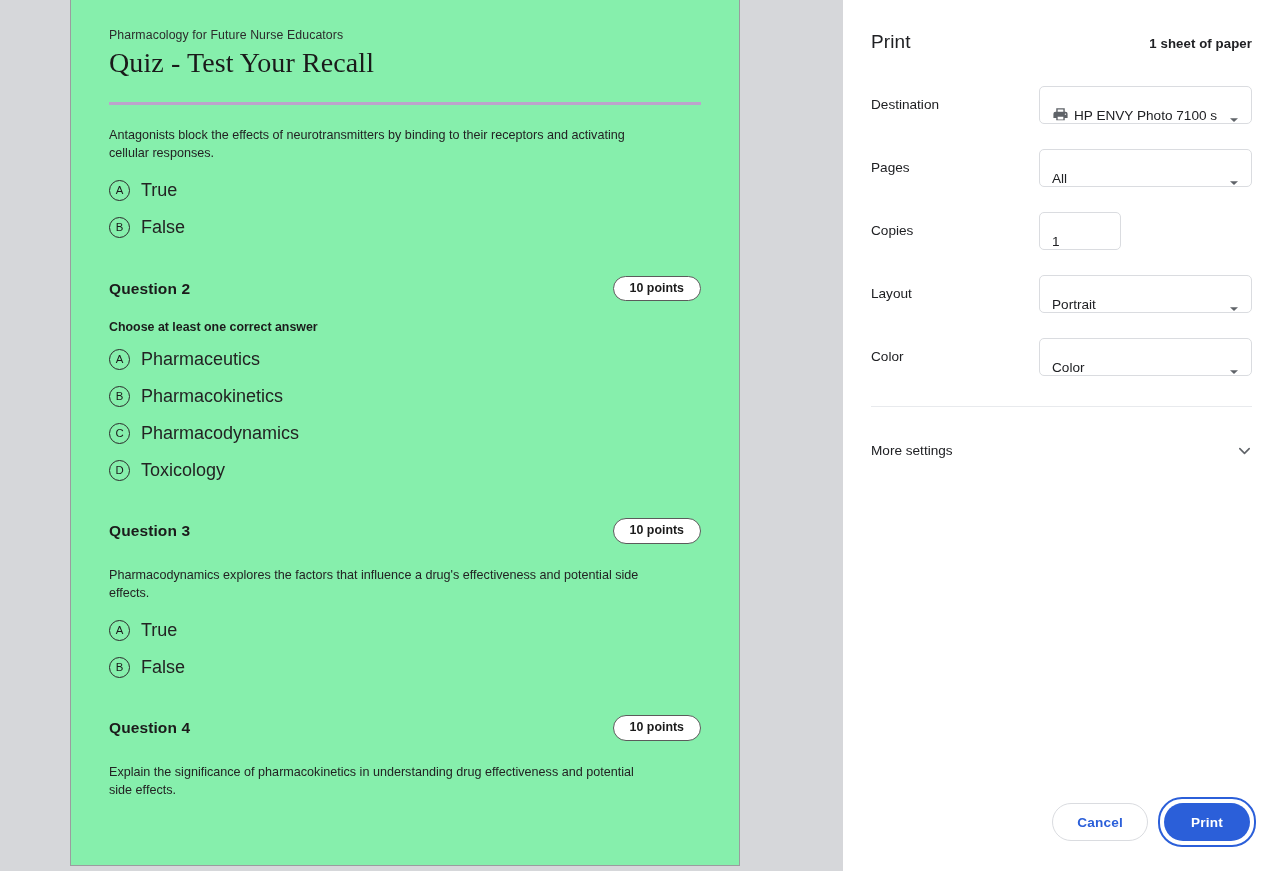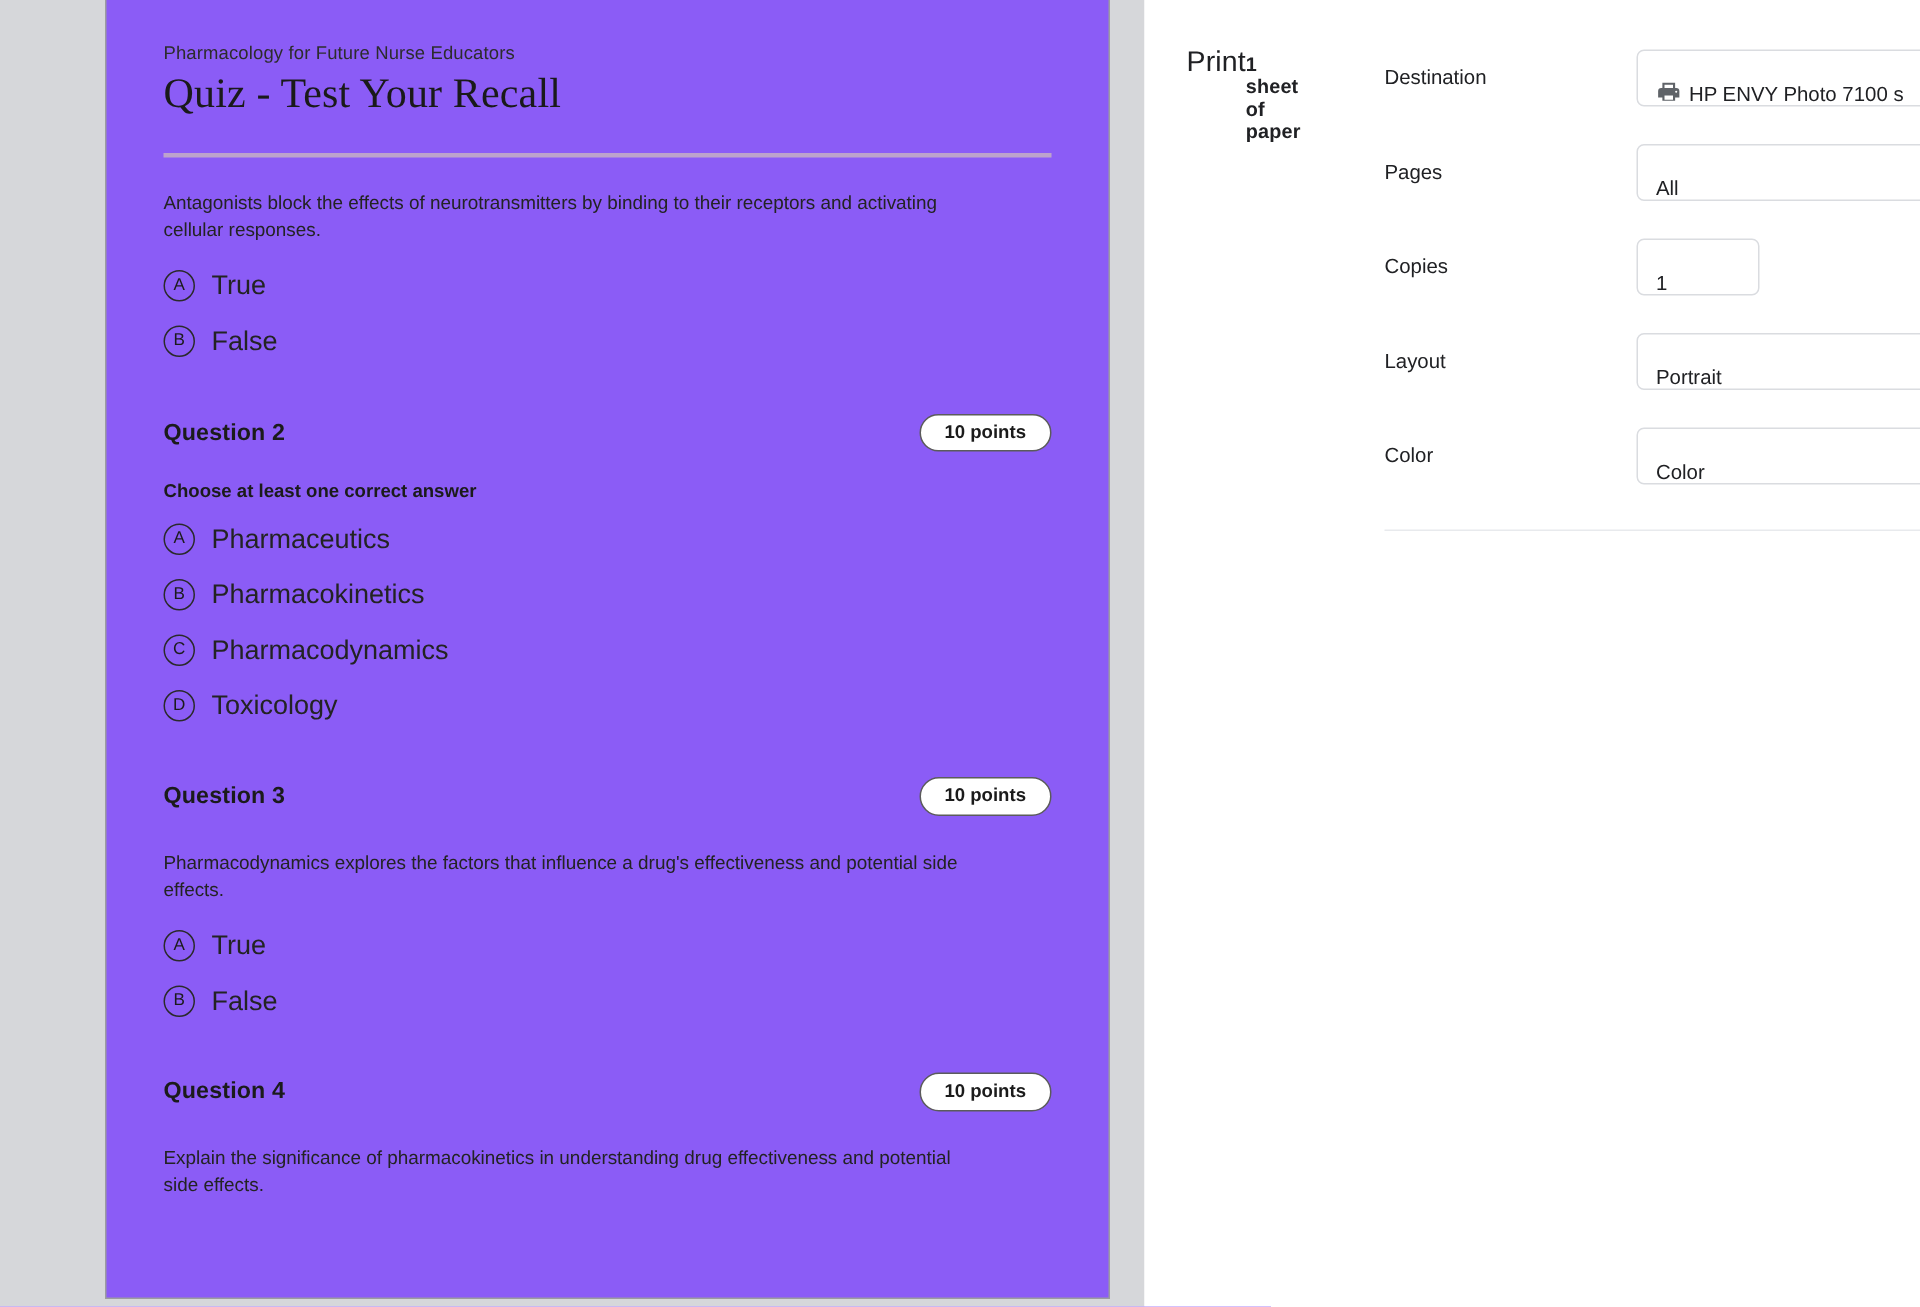--- a/index.html
+++ b/index.html
@@ -31,21 +31,21 @@
     background: #d6d7da;
     overflow: hidden;
   }
 
   .paper {
     position: absolute;
     left: 70px;
     top: 0px;
     width: 670px;
     height: 866px;
-    background: #8b5cf6;
+    background: #86efac;
     border: 1px solid #9b9c9f;
     border-top: none;
     overflow: hidden;
   }
 
   .paper-inner {
     padding: 28px 38px 0 38px;
   }
 
   .doc-kicker {
@@ -143,25 +143,25 @@
     font-size: 18px;
     color: #232323;
   }
 
   .q-block { margin-bottom: 8px; }
   .q-gap-small { height: 14px; }
 
   
   .print-panel {
     position: relative;
-    width: 517px;
+    width: 437px;
     height: 871px;
     background: #ffffff;
     display: flex;
-    flex-direction: row;
+    flex-direction: column;
   }
 
   .panel-header {
     display: flex;
     align-items: baseline;
     justify-content: space-between;
     padding: 31px 28px 0 28px;
   }
 
   .panel-title {

